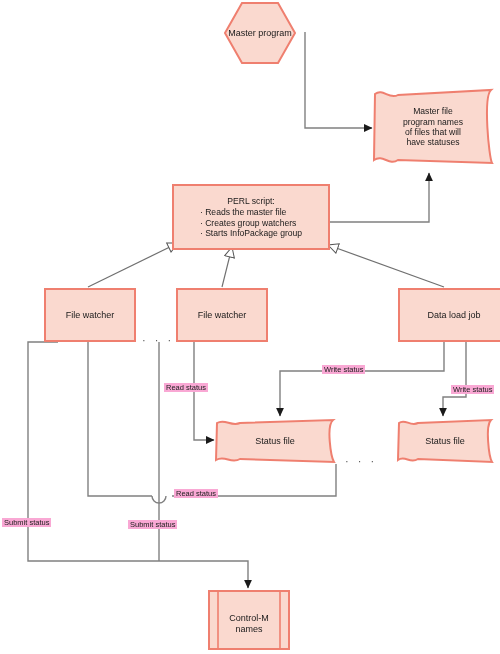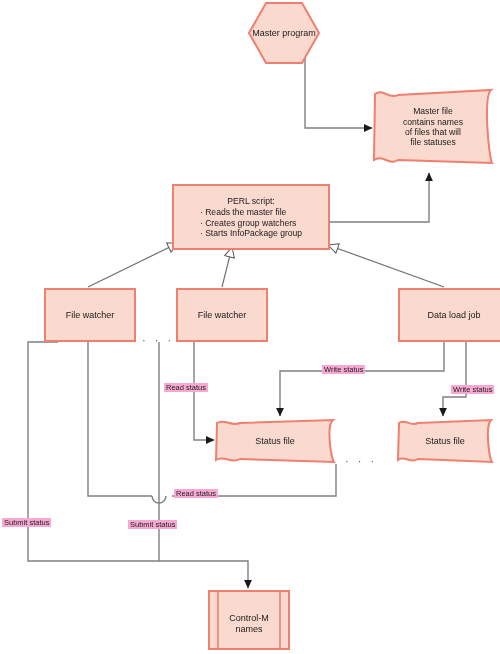--- a/index.html
+++ b/index.html
@@ -61,39 +61,39 @@
     <path d="M152,496 L88,496 L88,342"></path>
 
     <path d="M152,496 A7,7 0 0 0 166,496" stroke="#808080"></path>
 
     <path d="M58,342 L28,342 L28,561 L248,561 L248,588" marker-end="url(#arrowFilled)"></path>
 
     <path d="M159,342 L159,561"></path>
   </g>
 </svg>
 
-<div class="shape-host" style="left:248px;top:2px;width:72px;height:62px;">
+<div class="shape-host" style="left:224px;top:2px;width:72px;height:62px;">
   <svg width="72" height="62" viewBox="0 0 72 62">
     <polygon points="18,1 54,1 71,31 54,61 18,61 1,31" fill="#fad9cf" stroke="#ef7f6f" stroke-width="2"></polygon>
   </svg>
   <div class="shape-label" style="font-size:9px;">
       <span>Master program</span>
     </div>
 </div>
 
 <div class="shape-host" style="left:372px;top:88px;width:122px;height:78px;">
   <svg width="122" height="78" viewBox="0 0 122 78">
     <path d="M3,6 C11,0 17,12 26,7 L119,2 C111,9 117,70 120,75 L26,72 C17,78 11,66 2,72 Z" fill="#fad9cf" stroke="#ef7f6f" stroke-width="2"></path>
   </svg>
   <div class="shape-label" style="font-size:8.6px;align-items:center;">
     <div>
       <div>Master file</div>
-      <div>contains names</div>
+      <div>program names</div>
       <div>of files that will</div>
-      <div>file statuses</div>
+      <div>have statuses</div>
     </div>
   </div>
 </div>
 
 <div class="node rect" style="left:172px;top:184px;width:158px;height:66px;">
   <div class="txt perl-list">
     <span class="perl-title">PERL script:</span>
     <span class="perl-item">
       <span>·</span>
       <span>Reads the master file</span>

